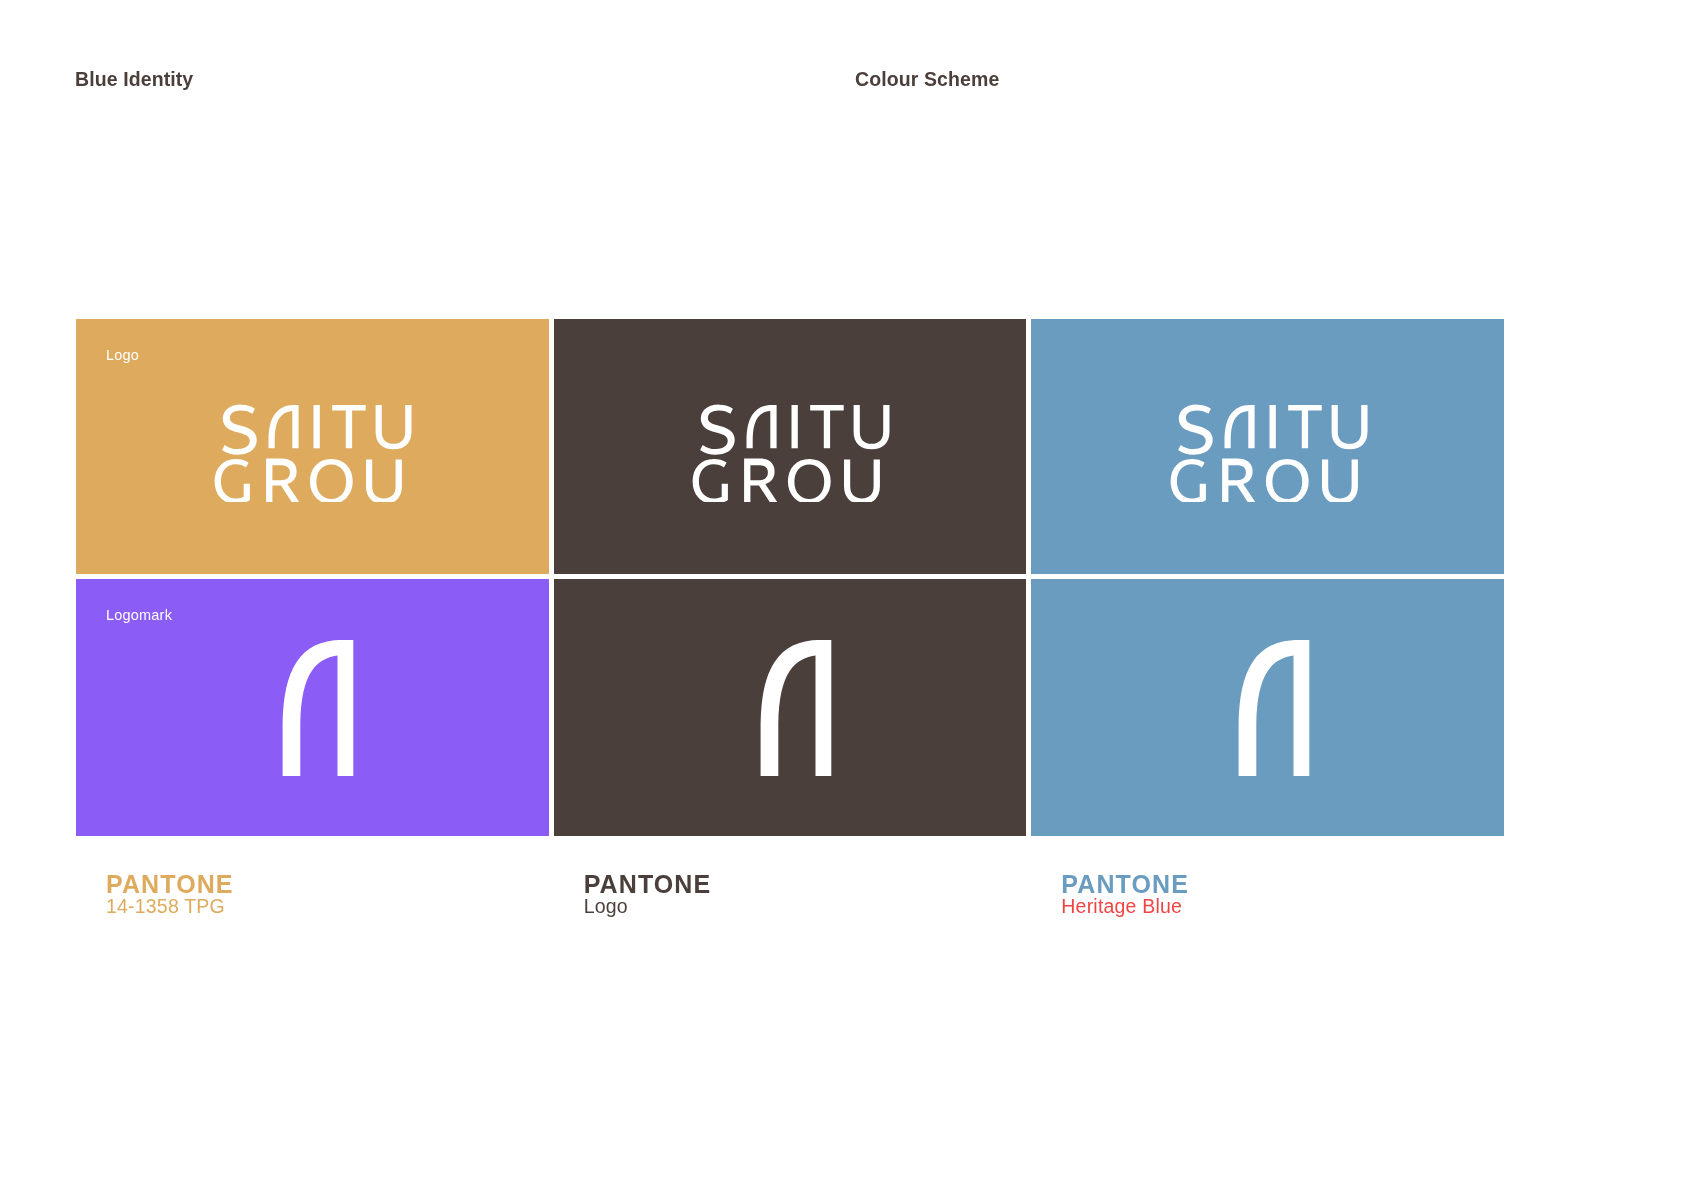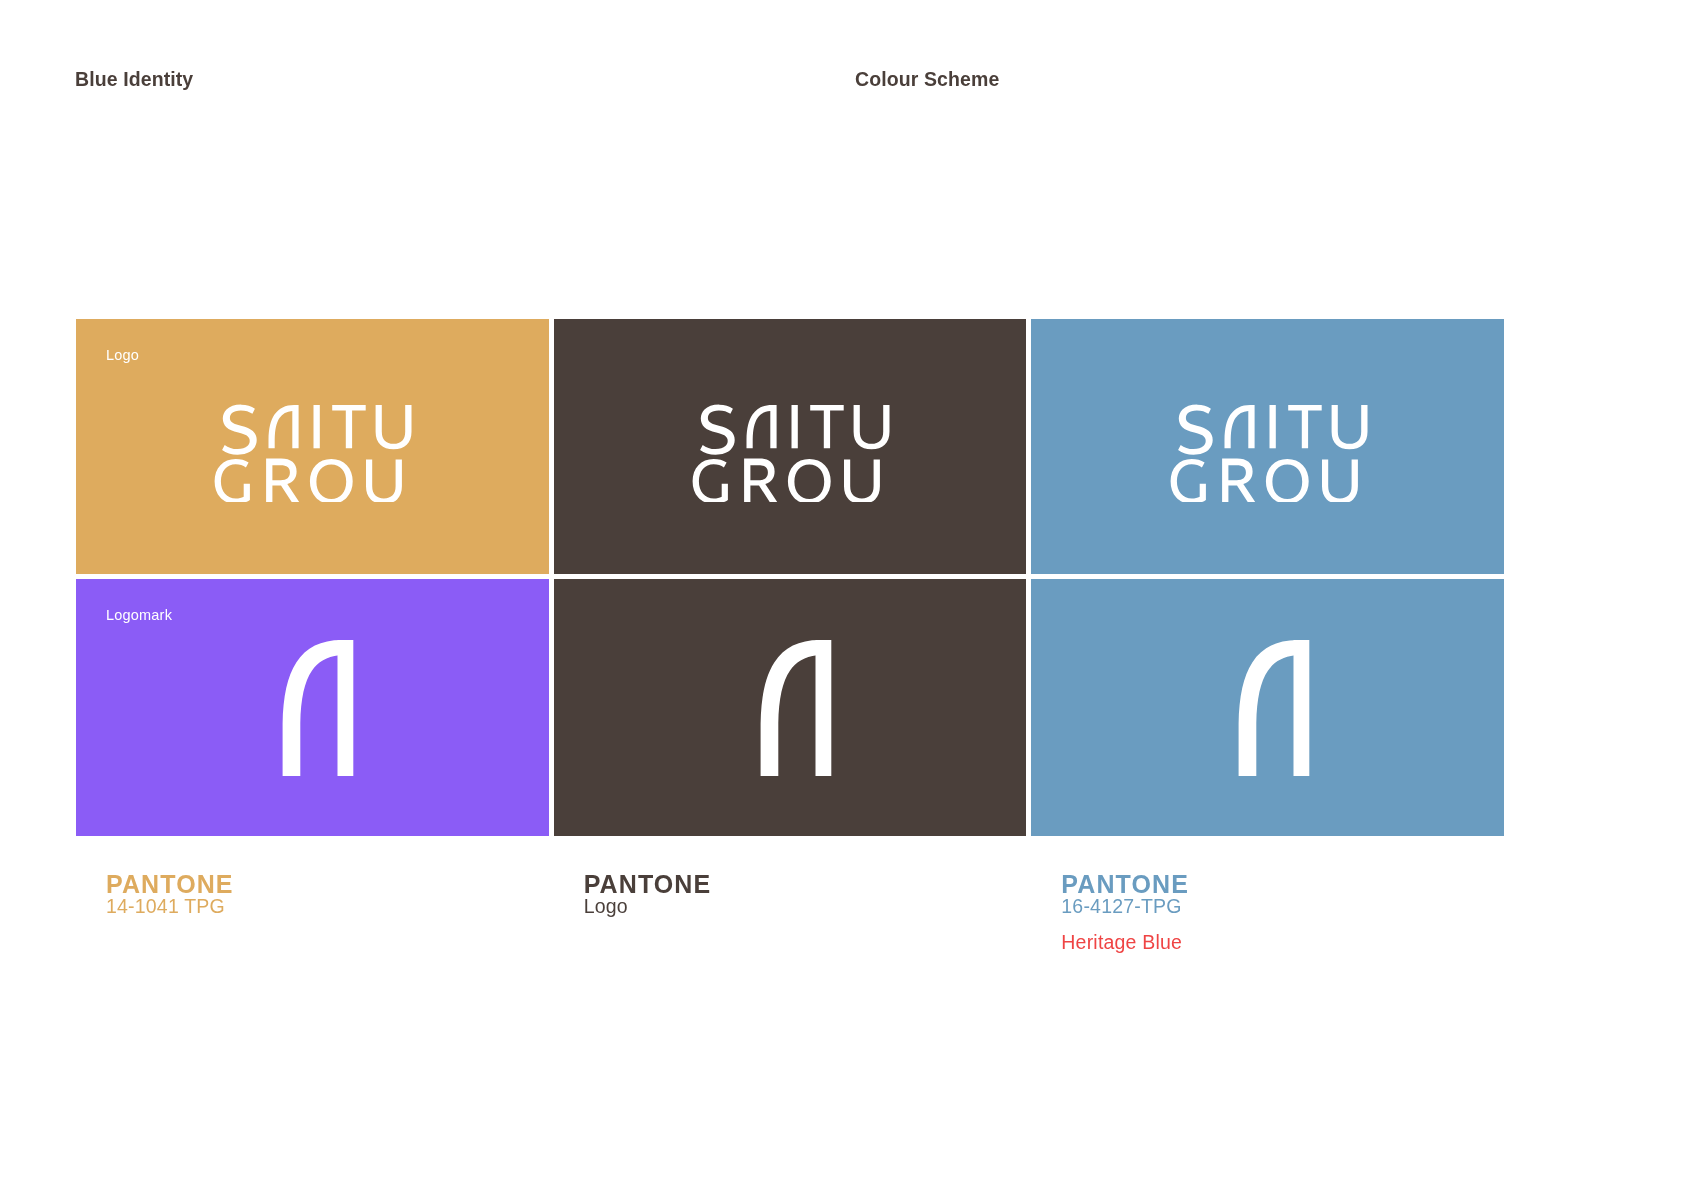--- a/index.html
+++ b/index.html
@@ -241,29 +241,28 @@
         </svg>
       </div>
     </div>
 
   </div>
 
   <div class="pantones">
 
     <div class="pantone-block">
       <div class="pantone-word" style="color:#deab5e">PANTONE</div>
-      <div class="pantone-code" style="color:#deab5e">14-1041 TPG</div>
+      <div class="pantone-code" style="color:#deab5e">14-1358 TPG</div>
     </div>
 
     <div class="pantone-block">
       <div class="pantone-word" style="color:#4a3f3a">PANTONE</div>
       <div class="pantone-name" style="color:#4a3f3a">Logo</div>
     </div>
 
     <div class="pantone-block">
       <div class="pantone-word" style="color:#6a9cc0">PANTONE</div>
-      <div class="pantone-code" style="color:#6a9cc0">16-4127-TPG</div>
       <div class="pantone-name" style="color:#ef4444">Heritage Blue</div>
     </div>
 
   </div>
 
 </div>
 
 </body></html>

